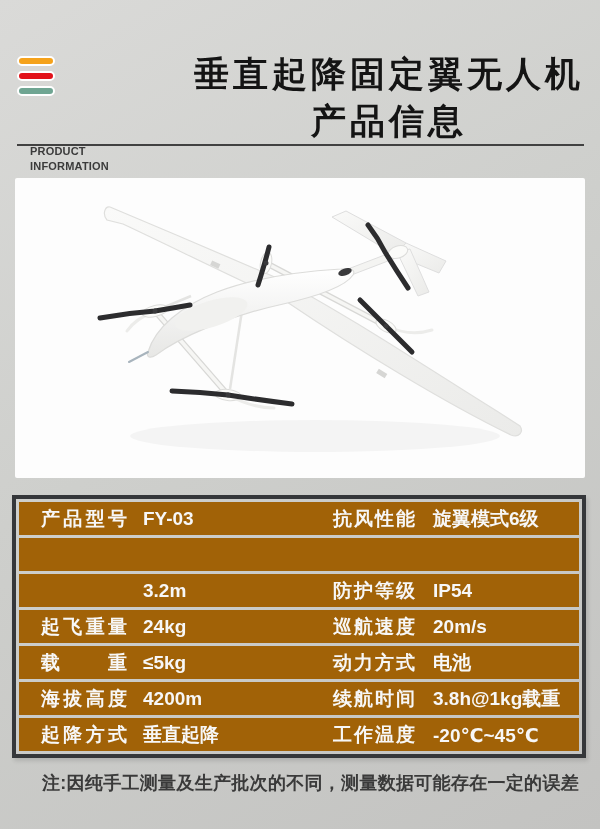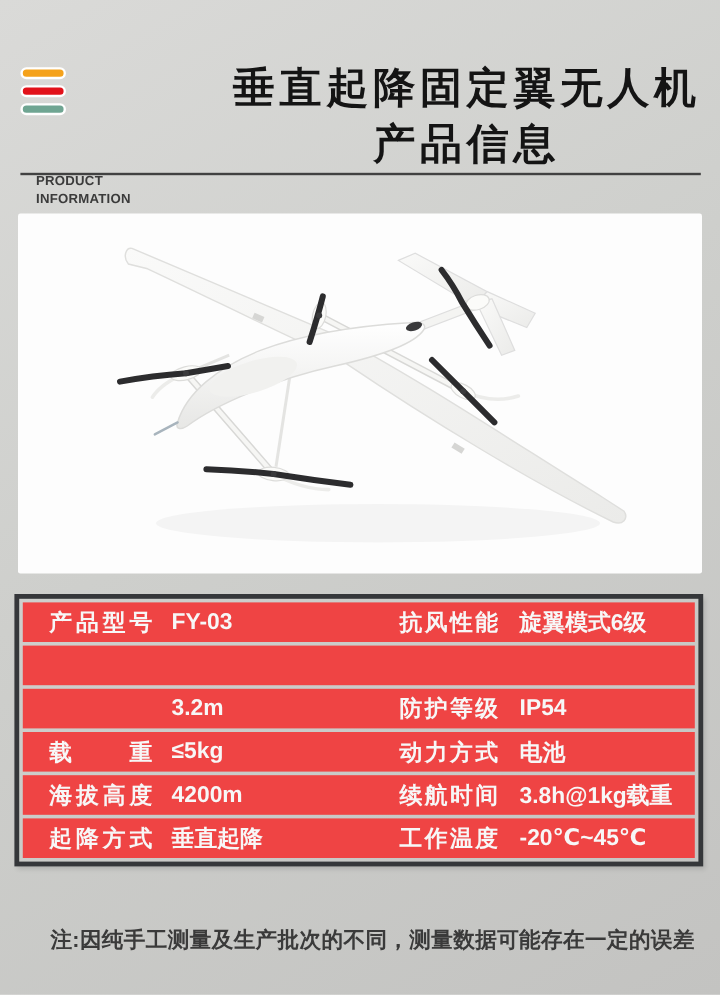--- a/index.html
+++ b/index.html
@@ -29,21 +29,21 @@
     background:#fdfdfd;border-radius:2px;
   }
   
   .spec-table{
     position:absolute;left:12px;top:495px;width:574px;
     border:4px solid #35373a;padding:3px;box-sizing:border-box;
     display:flex;flex-direction:column;gap:3px;
     box-shadow:2px 3px 4px rgba(0,0,0,.12);
   }
   .spec-row{
-    position:relative;height:33px;background:#ef4444;color:#f7f7f7;
+    position:relative;height:33px;background:#a16207;color:#f7f7f7;
     font-weight:bold;font-size:19px;
   }
   .spec-row span{position:absolute;top:50%;transform:translateY(-50%);white-space:nowrap;}
   .cell-left-label{left:22px;width:86px;text-align:justify;text-align-last:justify;}
   .cell-left-value{left:124px;}
   .cell-right-label{left:314px;width:82px;text-align:justify;text-align-last:justify;}
   .cell-right-value{left:414px;}
   
   .footer-note{
     position:absolute;left:14px;top:771px;width:578px;
@@ -141,20 +141,26 @@
   </div>
   <div class="spec-row">
     <span class="cell-right-label"></span>
   </div>
   <div class="spec-row">
     <span class="cell-left-value">3.2m</span>
     <span class="cell-right-label">防护等级</span>
     <span class="cell-right-value">IP54</span>
   </div>
   <div class="spec-row">
+    <span class="cell-left-label">起飞重量</span>
+    <span class="cell-left-value">24kg</span>
+    <span class="cell-right-label">巡航速度</span>
+    <span class="cell-right-value">20m/s</span>
+  </div>
+  <div class="spec-row">
     <span class="cell-left-label">载重</span>
     <span class="cell-left-value">≤5kg</span>
     <span class="cell-right-label">动力方式</span>
     <span class="cell-right-value">电池</span>
   </div>
   <div class="spec-row">
     <span class="cell-left-label">海拔高度</span>
     <span class="cell-left-value">4200m</span>
     <span class="cell-right-label">续航时间</span>
     <span class="cell-right-value">3.8h@1kg载重</span>

